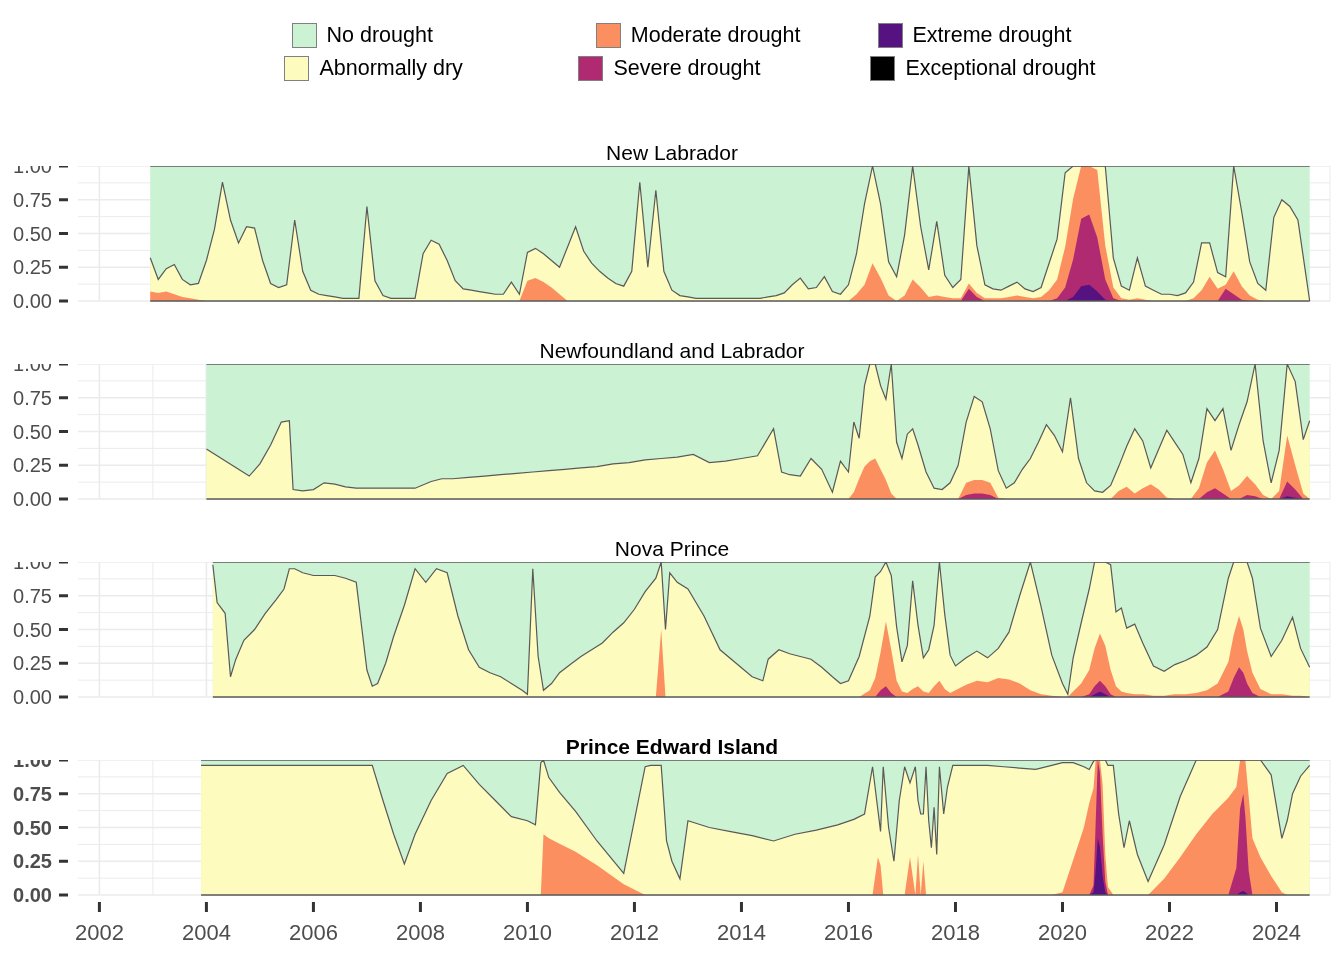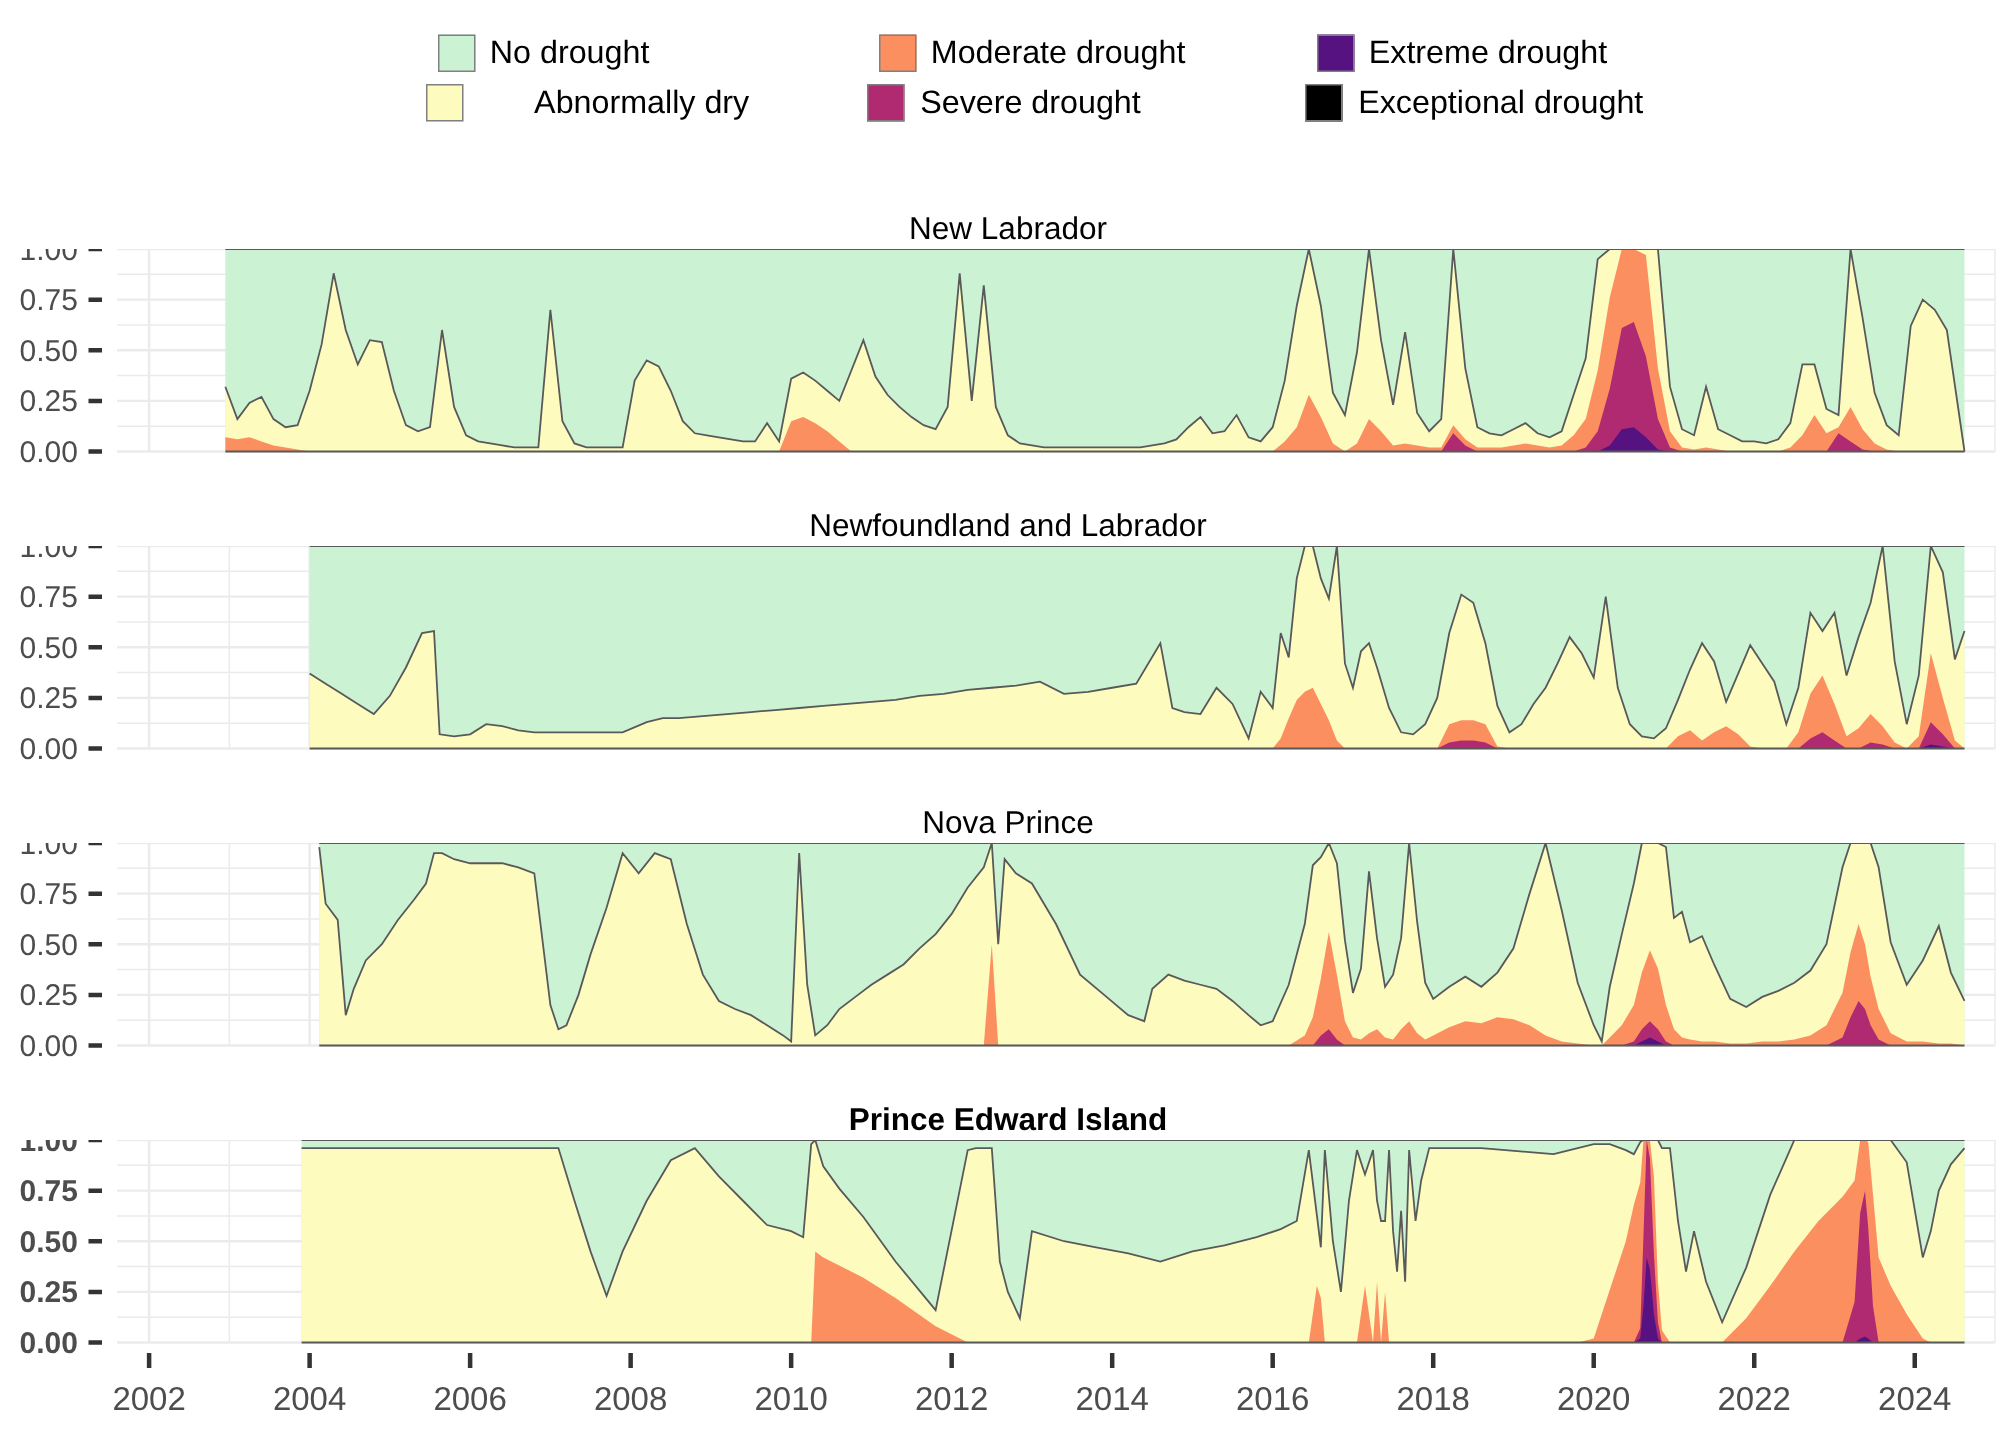--- a/index.html
+++ b/index.html
@@ -112,31 +112,31 @@
 </style>
 </head>
 <body>
 
 <div id="legend">
     <div class="legend-row">
       <div class="legend-item" style="margin-left: 0px; width: 215px;">
         <span class="legend-swatch" style="background: rgb(204, 242, 212);"></span>
         <span class="legend-label">No drought</span>
       </div>
-      <div class="legend-item" style="margin-left: 60px; width: 215px;">
+      <div class="legend-item" style="margin-left: 60px; width: 215px; justify-content: flex-end;">
         <span class="legend-swatch" style="background: rgb(251, 143, 96);"></span>
         <span class="legend-label">Moderate drought</span>
       </div>
       <div class="legend-item" style="margin-left: 58px; width: auto;">
         <span class="legend-swatch" style="background: rgb(85, 18, 128);"></span>
         <span class="legend-label">Extreme drought</span>
       </div>
     </div>
     <div class="legend-row">
-      <div class="legend-item" style="margin-left: 17px; width: 215px; justify-content: space-between;">
+      <div class="legend-item" style="margin-left: 17px; width: 215px;">
         <span class="legend-swatch" style="background: rgb(253, 251, 190);"></span>
         <span class="legend-label">Abnormally dry</span>
       </div>
       <div class="legend-item" style="margin-left: 60px; width: 215px;">
         <span class="legend-swatch" style="background: rgb(176, 42, 114);"></span>
         <span class="legend-label">Severe drought</span>
       </div>
       <div class="legend-item" style="margin-left: 58px; width: auto;">
         <span class="legend-swatch" style="background: rgb(0, 0, 0);"></span>
         <span class="legend-label">Exceptional drought</span>

